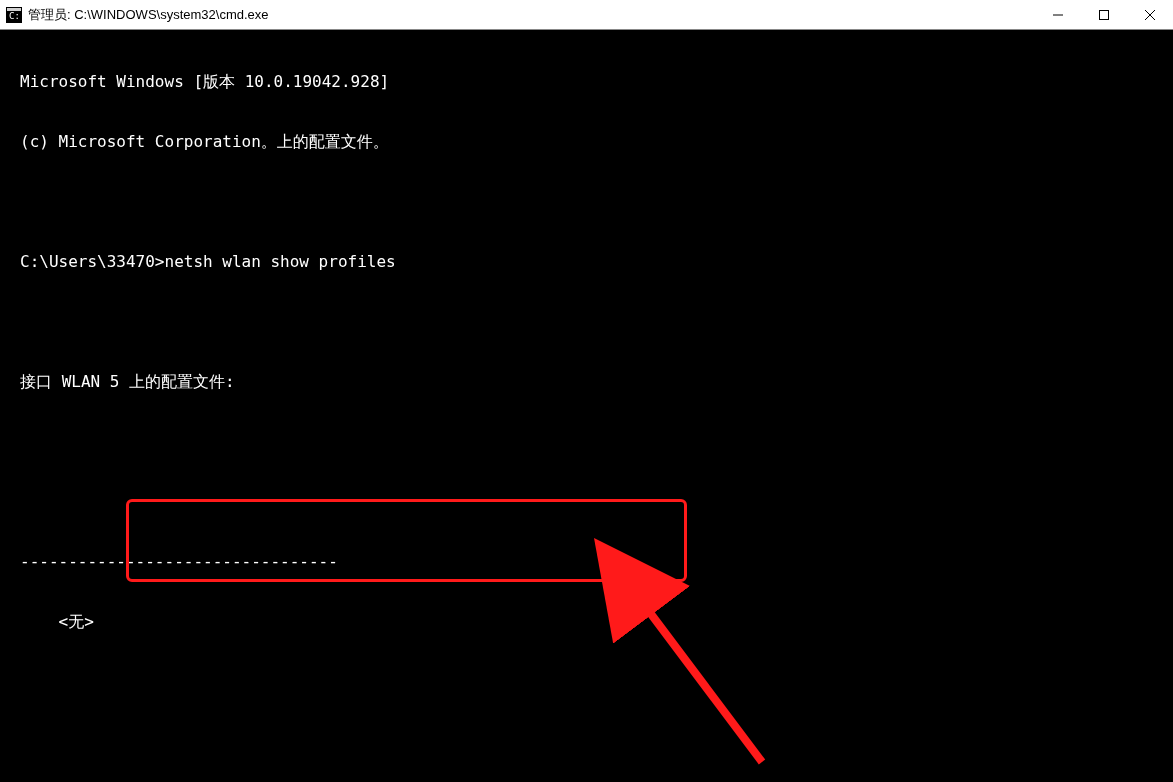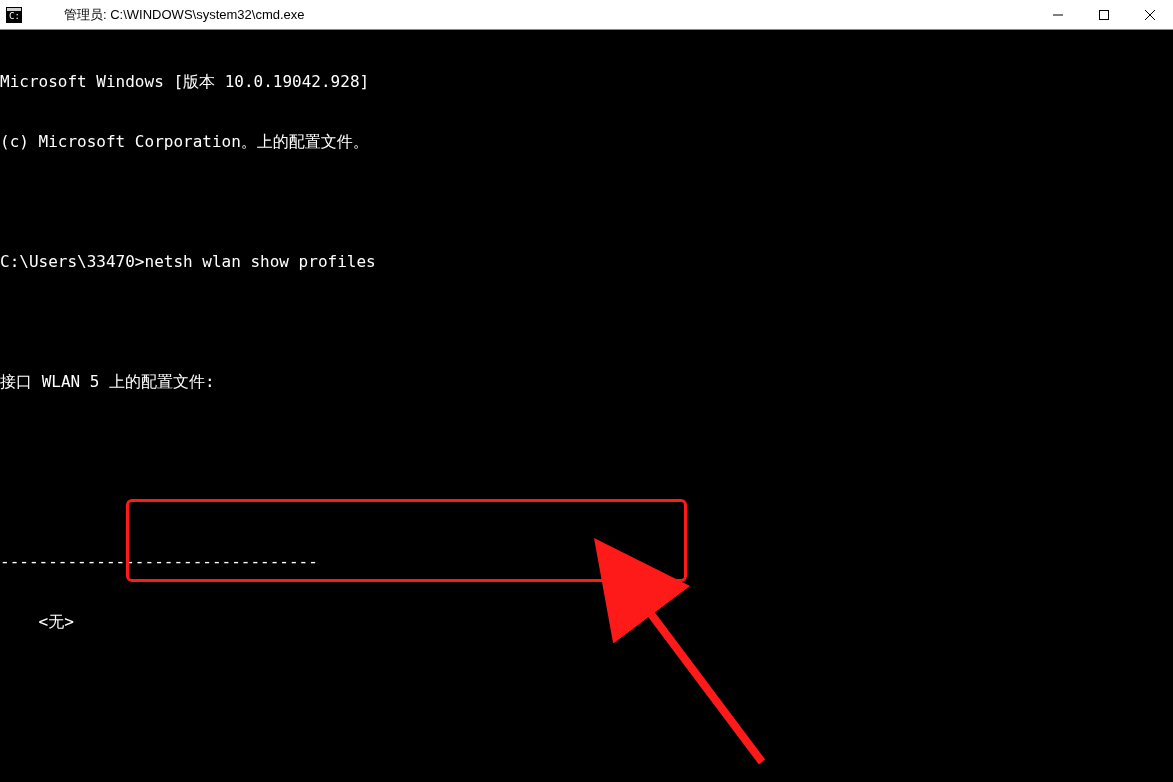--- a/index.html
+++ b/index.html
@@ -1,26 +1,26 @@
 <!DOCTYPE html>
 <html><head>
 <meta charset="utf-8">
 <style>
   html,body{margin:0;padding:0;width:1173px;height:782px;background:#000;font-family:"Consolas","SimSun","NSimSun",monospace;overflow:hidden;}
   
   .titlebar{display:flex;align-items:center;justify-content:space-between;height:30px;background:#fff;border-bottom:1px solid #888;box-sizing:border-box;}
   .titlebar-left{display:flex;align-items:center;padding:0 6px;gap:6px;}
   .titlebar-icon{width:16px;height:16px;position:relative;}
   .titlebar-icon svg{display:block;}
-  .titlebar-text{font-size:13px;color:#000;font-family:"Microsoft YaHei","SimSun",sans-serif;white-space:nowrap;margin-left:36px;}
+  .titlebar-text{font-size:13px;color:#000;font-family:"Microsoft YaHei","SimSun",sans-serif;white-space:nowrap;}
   .titlebar-right{display:flex;align-items:stretch;}
   .tb-btn{width:46px;height:30px;display:flex;align-items:center;justify-content:center;}
   .tb-btn svg{pointer-events:none;}
   
-  .terminal{position:relative;width:100%;height:calc(782px - 30px);background:#000;color:#fff;white-space:pre;font-size:16px;line-height:20px;padding:2px 0;box-sizing:border-box;font-family:"NSimSun","SimSun","Consolas",monospace;}
+  .terminal{position:relative;width:100%;height:calc(782px - 30px);background:#000;color:#fff;white-space:pre;font-size:16px;line-height:20px;padding:2px 20px;box-sizing:border-box;font-family:"NSimSun","SimSun","Consolas",monospace;}
   .line{white-space:pre;}
   .spacer{height:20px;}
   
   .highlight-box{position:absolute;border:3px solid #ff1a1a;border-radius:6px;pointer-events:none;}
 </style>
 </head>
 <body>
 
 <div class="titlebar">
   <div class="titlebar-left">

